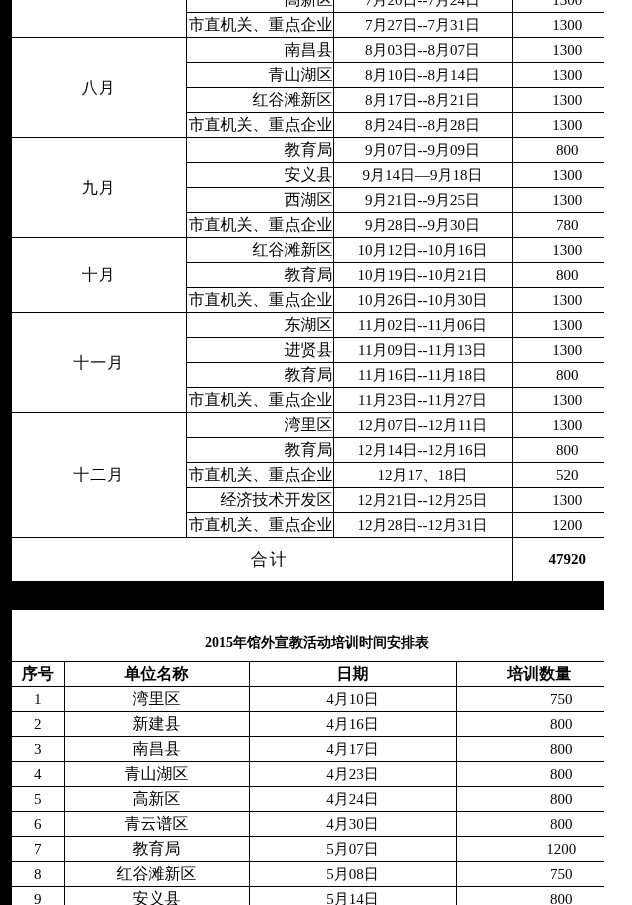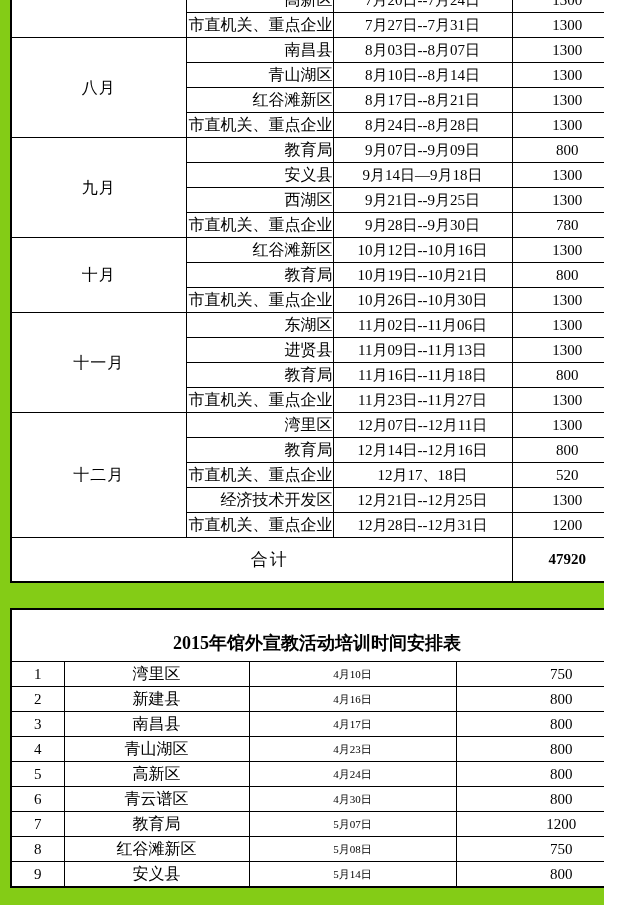--- a/index.html
+++ b/index.html
@@ -1,18 +1,18 @@
 <!DOCTYPE html>
 <html><head>
 <meta charset="utf-8">
 <style>
   html, body { margin:0; padding:0; background:#ffffff; }
   .page {
     position:relative; width:604px; height:905px; overflow:hidden;
-    background:#84cc16;
+    background:#000000;
     font-family:"Liberation Serif","DejaVu Serif",serif;
     color:#000000;
   }
   table {
     border-collapse:collapse; table-layout:fixed;
     position:absolute; left:10px; width:612px;
     border:2px solid #000000;
     background:#ffffff;
   }
   .t1 { top:-14px; }
@@ -23,27 +23,27 @@
     padding:0; height:24px; line-height:24px;
     font-size:15px; white-space:nowrap; overflow:hidden;
   }
   .t1 td.month-cell { font-size:16px; letter-spacing:1px;margin-left:43px; }
   .t1 td.unit-cell  { font-size:16px;text-align:right; }
   .t1 td.date-cell  { font-size:15px; }
   .t1 td.count-cell { font-size:15px; }
   .t1 td.total-label { font-weight:normal; font-size:17px; height:43px; line-height:43px; letter-spacing:2px;padding-left:16px; }
   .t1 td.total-value { font-weight:bold; font-size:15px; height:43px; line-height:43px;text-align:center; }
   .t2 td.title-cell {
-    font-weight:bold; font-size:18px; height:44px;
+    font-weight:bold; font-size:14px; height:44px;
     vertical-align:bottom; padding-bottom:7px; line-height:22px;
   }
   .t2 td.hdr { font-weight:bold; font-size:16px; }
   .t2 td.index-cell { font-size:15px; }
   .t2 td.unit-cell  { font-size:16px; }
-  .t2 td.date-cell  { font-size:11px; }
+  .t2 td.date-cell  { font-size:15px; }
   .t2 td.count-cell { font-size:15px;padding-left:44px; }
   .page-edge-line {
     position:absolute; top:0; left:627px; width:1px; height:905px;
     background:#dde9dd;
   }
 </style>
 </head>
 <body>
 
 <div class="page">
@@ -185,20 +185,26 @@
     <colgroup>
       <col style="width:53px">
         <col style="width:185px">
         <col style="width:207px">
         <col style="width:167px">
     </colgroup>
     <tbody>
       <tr>
         <td colspan="4" class="title-cell">2015年馆外宣教活动培训时间安排表</td>
       </tr>
+      <tr>
+        <td class="hdr">序号</td>
+        <td class="hdr">单位名称</td>
+        <td class="hdr">日期</td>
+        <td class="hdr">培训数量</td>
+      </tr>
     </tbody>
     <tbody id="t2-body">
         <tr>
           <td class="index-cell">1</td>
           <td class="unit-cell">湾里区</td>
           <td class="date-cell">4月10日</td>
           <td class="count-cell">750</td>
         </tr>
         <tr>
           <td class="index-cell">2</td>

